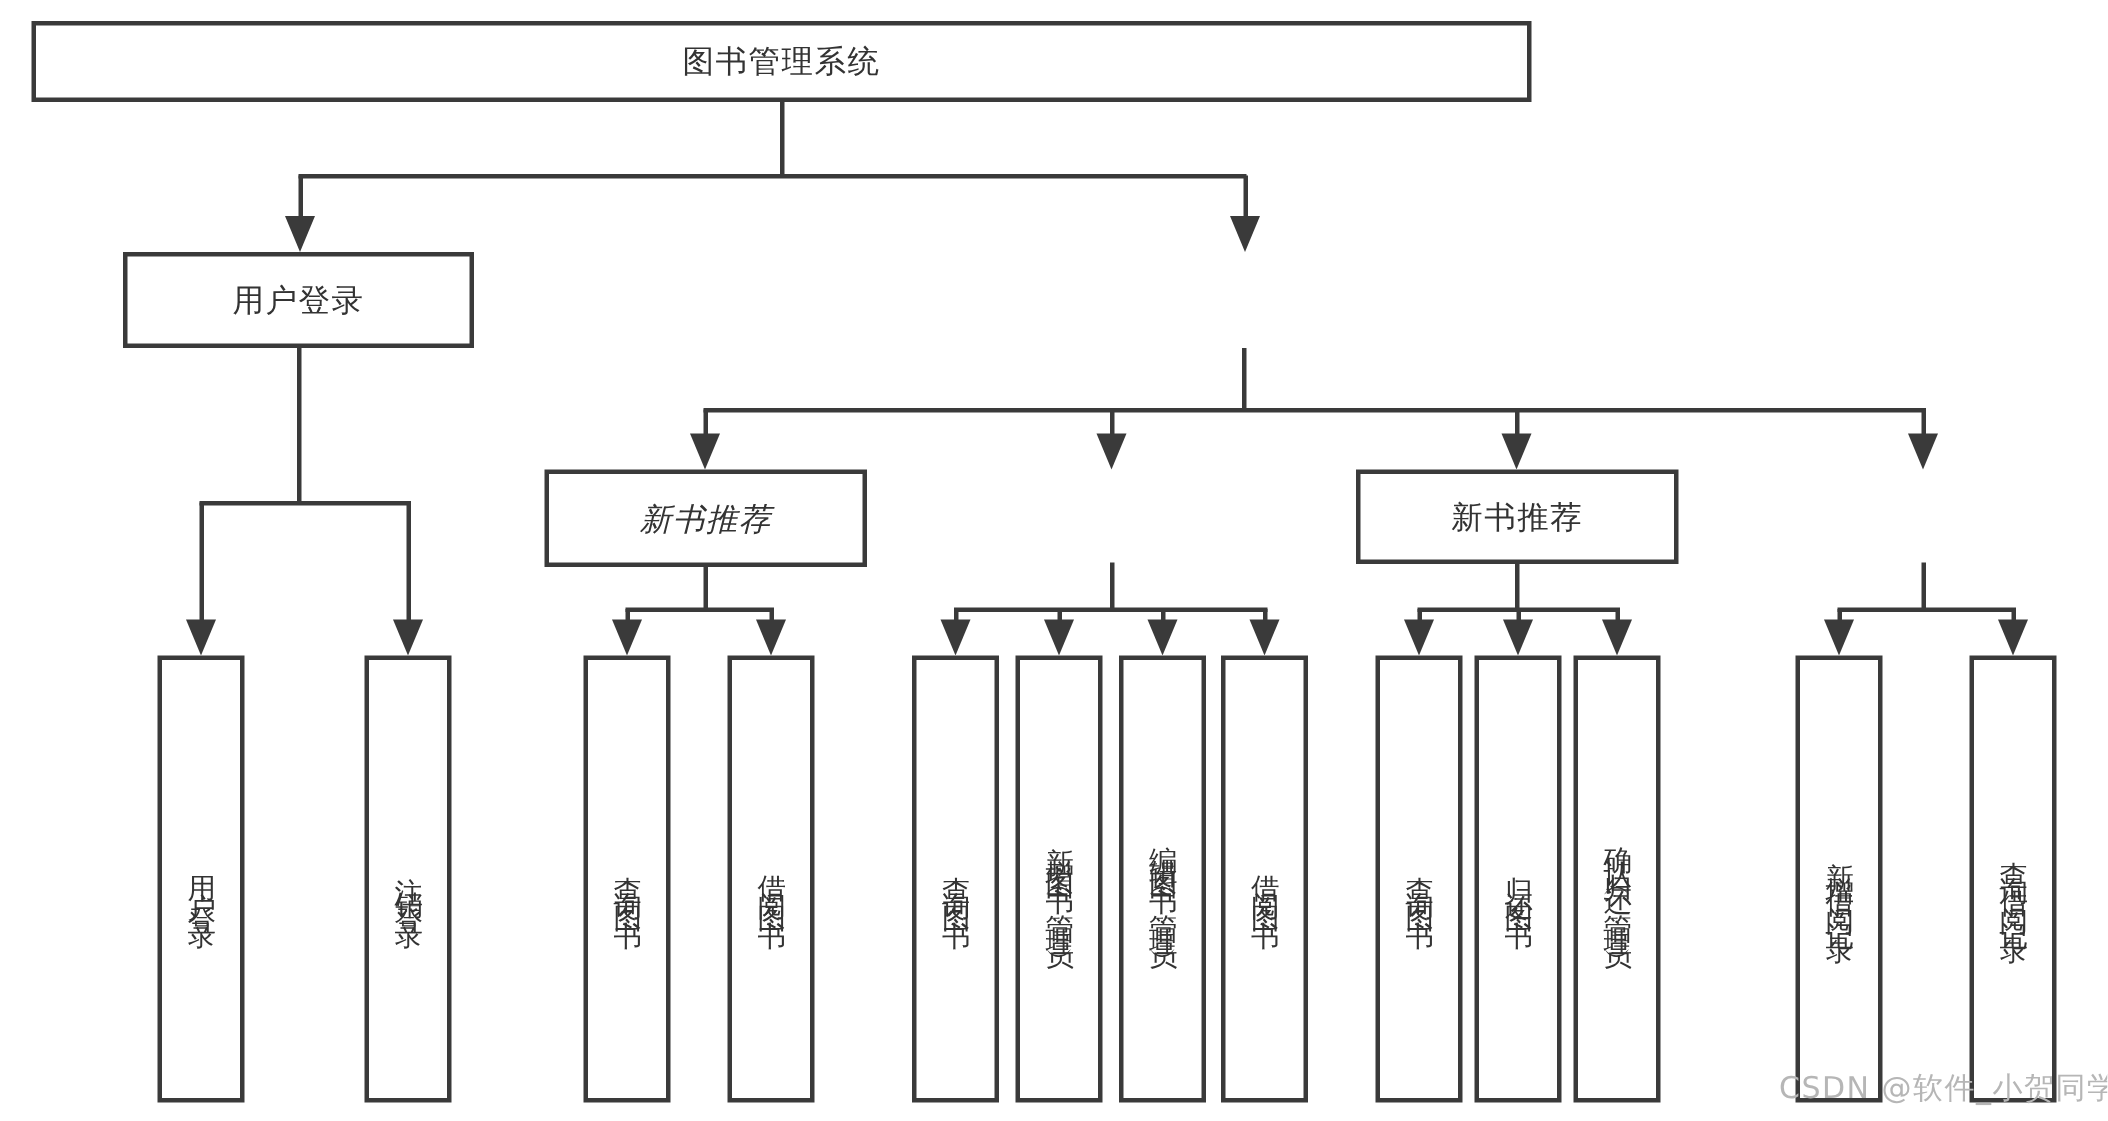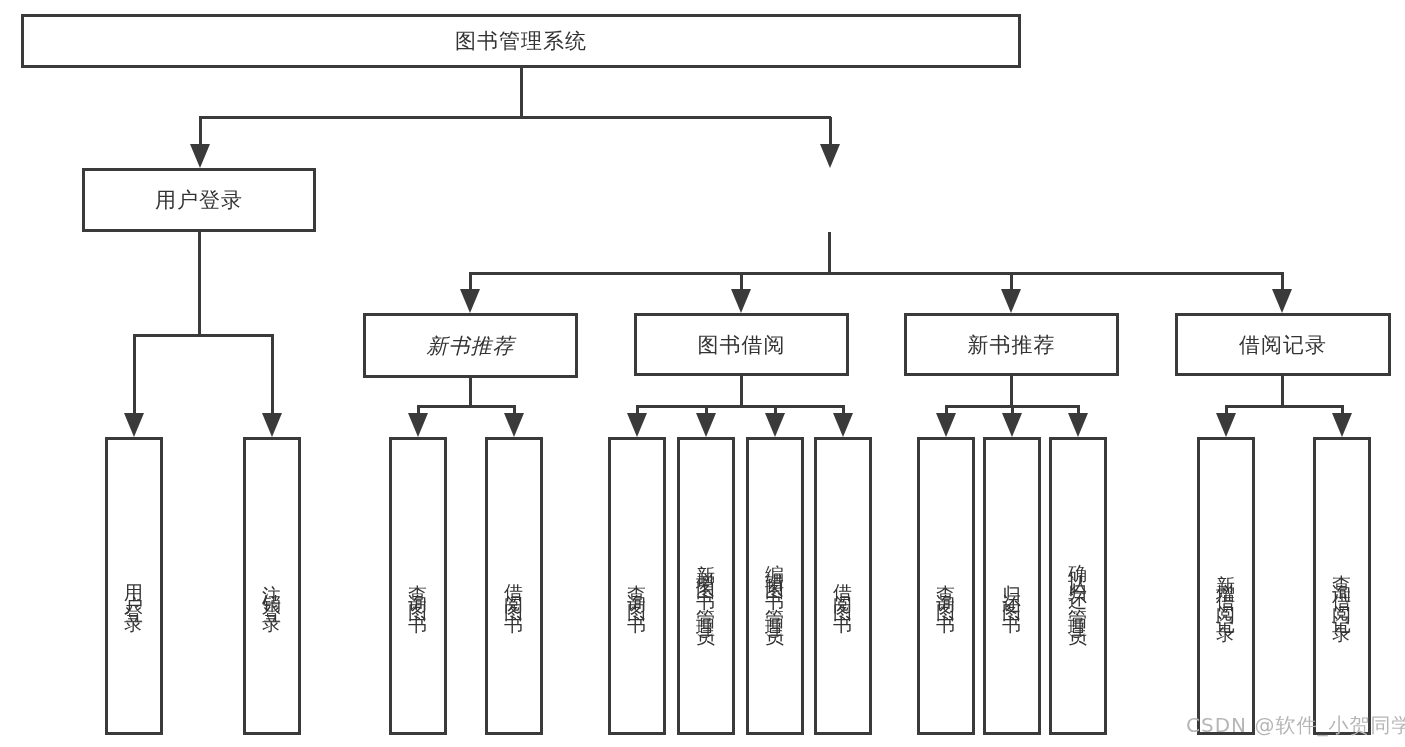--- a/index.html
+++ b/index.html
@@ -99,28 +99,22 @@
     <span>图书管理系统</span>
   </div>
 
   <div class="box" style="left:82px;top:168px;width:234px;height:64px;">
     <span>用户登录</span>
   </div>
 
   <div class="box" style="left:363px;top:313px;width:215px;height:65px;font-style:italic;">
     <span>新书推荐</span>
   </div>
-  <div class="box" style="left:634px;top:313px;width:215px;height:63px;">
-    <span>图书借阅</span>
-  </div>
   <div class="box" style="left:904px;top:313px;width:215px;height:63px;">
     <span>新书推荐</span>
-  </div>
-  <div class="box" style="left:1175px;top:313px;width:216px;height:63px;">
-    <span>借阅记录</span>
   </div>
 
   <div class="box leaf" style="left:105px;top:437px;width:58px;height:298px;">
     <span>用户登录</span>
   </div>
   <div class="box leaf" style="left:243px;top:437px;width:58px;height:298px;">
     <span>注销登录</span>
   </div>
 
   <div class="box leaf" style="left:389px;top:437px;width:58px;height:298px;">

